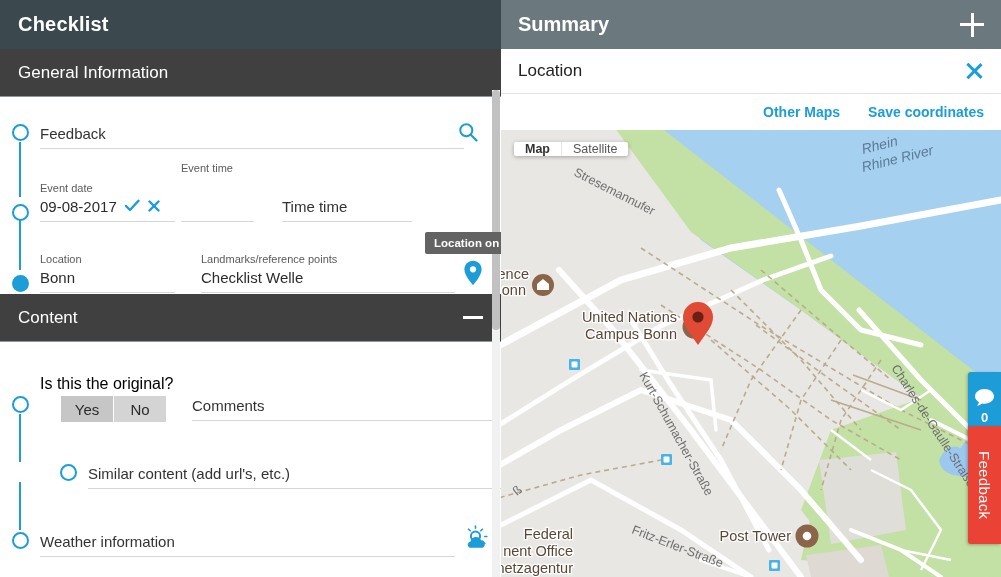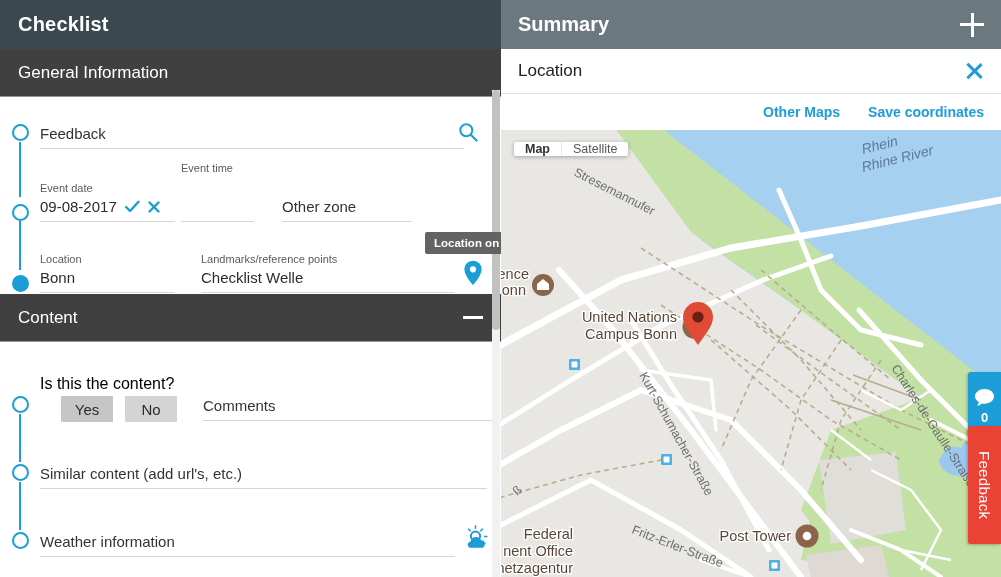--- a/index.html
+++ b/index.html
@@ -278,41 +278,41 @@
           </div>
         </div>
 
         <div style="position:absolute;left:0;top:84px;width:501px;display:flex;align-items:flex-start;">
           <div class="bullet-col" style="padding-top:23px;">
             <div class="bullet"></div>
           </div>
           <div style="display:flex;gap:0;align-items:flex-end;">
             <div class="field" style="width:135px;">
               <div class="flabel">Event date</div>
-              <div style="display:flex;align-items:flex-end;gap:8px;">
+              <div style="display:flex;align-items:center;gap:8px;">
                 <div class="fvalue">09-08-2017</div>
                 <span>
                   <svg width="15" height="13" viewBox="0 0 15 13">
                       <polyline points="1,7 5,11 13.5,1.8" fill="none" stroke="#1c9dd7" stroke-width="2.4" stroke-linecap="round" stroke-linejoin="round"></polyline>
                     </svg>
                 </span>
                 <span>
                   <svg width="12" height="12" viewBox="0 0 12 12">
                       <line x1="1.5" y1="1.5" x2="10.5" y2="10.5" stroke="#1c9dd7" stroke-width="2.4" stroke-linecap="round"></line>
                       <line x1="10.5" y1="1.5" x2="1.5" y2="10.5" stroke="#1c9dd7" stroke-width="2.4" stroke-linecap="round"></line>
                     </svg>
                 </span>
               </div>
             </div>
             <div class="field" style="width:73px;margin-left:6px;height:21px;align-self:flex-end;">
               <div class="flabel" style="position:absolute;top:-40px;left:0;">Event time</div>
               <div class="fvalue"></div>
             </div>
             <div class="field" style="width:130px;margin-left:28px;align-self:flex-end;">
-              <div class="fplaceholder">Other zone</div>
+              <div class="fplaceholder">Time time</div>
             </div>
           </div>
         </div>
 
         <div style="position:absolute;left:0;top:155px;width:501px;display:flex;align-items:flex-start;">
           <div class="bullet-col" style="padding-top:23px;">
             <div class="bullet filled"></div>
           </div>
           <div style="display:flex;align-items:flex-end;">
             <div class="field" style="width:135px;">
@@ -346,33 +346,33 @@
 
         <div class="vline" style="top:72px;height:48px;"></div>
         <div class="vline" style="top:140px;height:48px;"></div>
 
         <div style="position:absolute;left:0;top:54px;width:501px;display:flex;align-items:flex-start;">
           <div class="bullet-col">
             <div class="bullet"></div>
           </div>
           <div style="display:flex;align-items:flex-start;">
             <div style="position:relative;">
-              <div class="flabel" style="position:absolute;top:-21px;left:0;white-space:nowrap;">Is this the content?</div>
-              <div style="display:flex;gap:12px;padding-left:21px;">
+              <div class="flabel" style="position:absolute;top:-21px;left:0;white-space:nowrap;">Is this the original?</div>
+              <div style="display:flex;gap:1px;padding-left:21px;">
                 <div class="yn-btn sel">Yes</div>
                 <div class="yn-btn">No</div>
               </div>
             </div>
             <div class="field" style="width:305px;margin-left:26px;">
               <div class="fplaceholder">Comments</div>
             </div>
           </div>
         </div>
 
-        <div style="position:absolute;left:0;top:122px;width:501px;display:flex;align-items:flex-start;">
+        <div style="position:absolute;left:0;top:122px;width:501px;display:flex;align-items:flex-start;padding-left:48px;">
           <div class="bullet-col">
             <div class="bullet"></div>
           </div>
           <div class="field" style="width:447px;">
             <div class="fplaceholder">Similar content (add url's, etc.)</div>
           </div>
         </div>
 
         <div style="position:absolute;left:0;top:190px;width:501px;display:flex;align-items:flex-start;">
           <div class="bullet-col">

